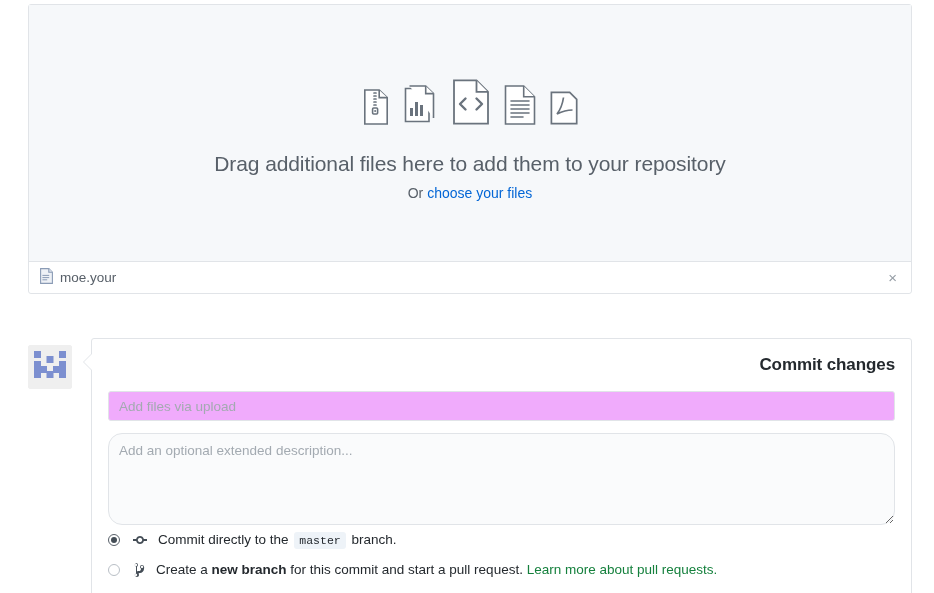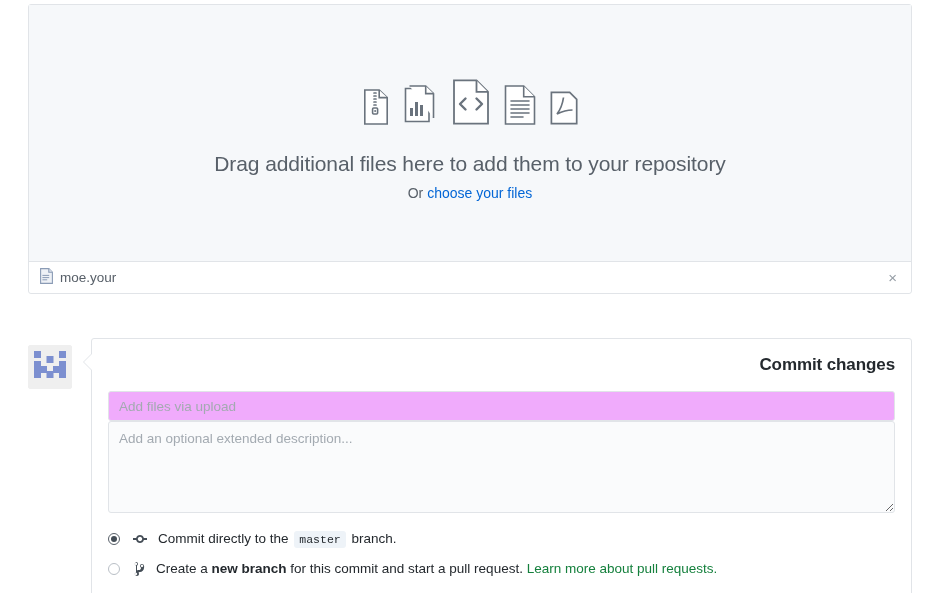--- a/index.html
+++ b/index.html
@@ -162,36 +162,37 @@
     border: 1px solid #e1e4e8;
     border-radius: 3px;
     outline: none;
   }
   .commit-summary::placeholder { color: #a3aab1; }
 
   .commit-desc {
     display: block;
     width: 100%;
     box-sizing: border-box;
+    margin-top: 12px;
     height: 92px;
     padding: 7px 10px;
     font-size: 13.5px;
     font-family: "Liberation Sans", sans-serif;
     color: #24292e;
     background: #fafbfc;
     border: 1px solid #e1e4e8;
-    border-radius: 3px;
+    border-radius: 14px;
     outline: none;
     resize: vertical;
     line-height: 1.5;
   }
   .commit-desc::placeholder { color: #a3aab1; }
 
   
-  .options { margin-top: 16px; }
+  .options { margin-top: 5px; }
   .option {
     display: flex;
     align-items: flex-start;
     font-size: 13.5px;
     color: #24292e;
     line-height: 20px;
     margin-bottom: 9px;
   }
   .radio {
     appearance: none;

